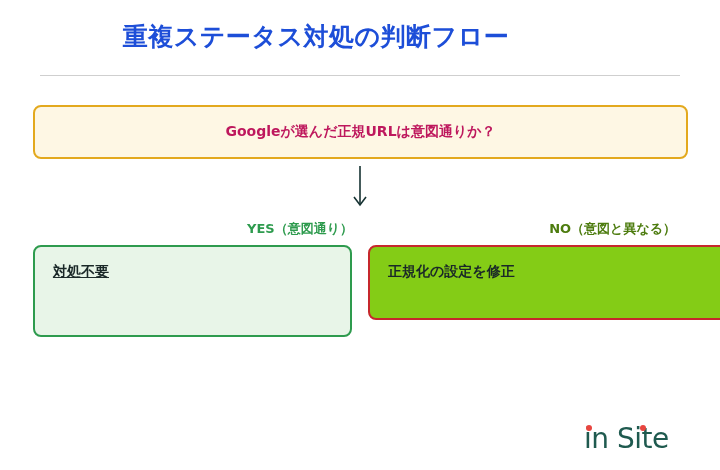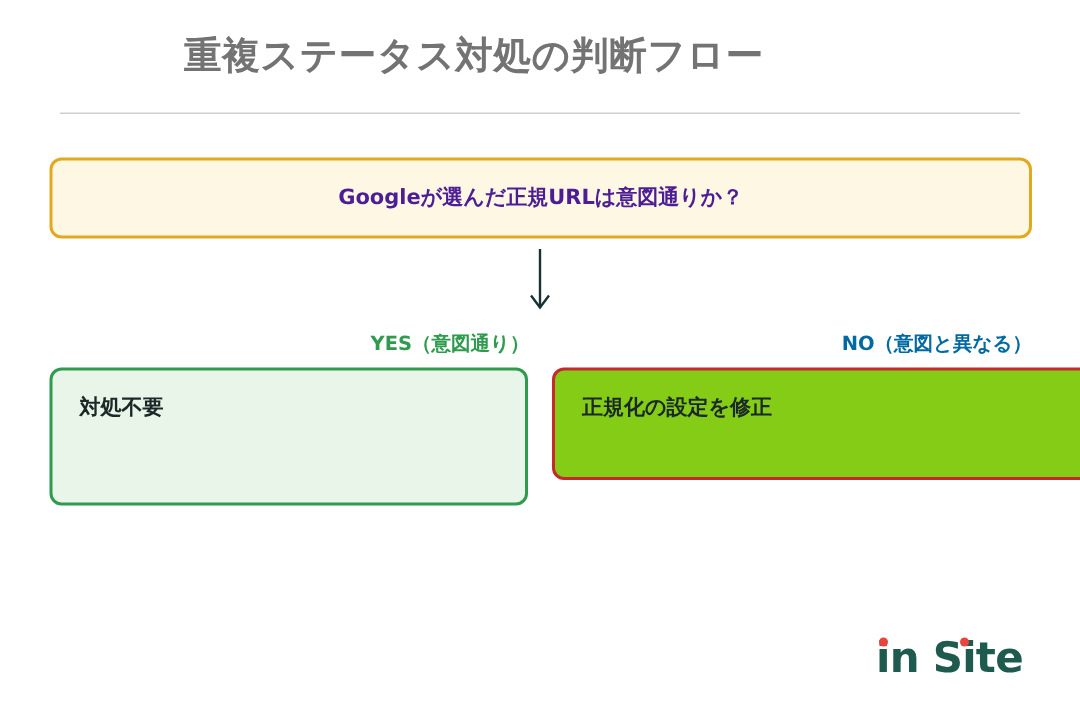--- a/index.html
+++ b/index.html
@@ -2,52 +2,52 @@
 <html><head>
 <meta charset="utf-8">
 <style>
   html, body { margin: 0; padding: 0; }
   body {
     width: 720px; height: 470px; background: #ffffff; position: relative; overflow: hidden;
     font-family: "DejaVu Sans", "Liberation Sans", sans-serif; color: #1f2d2d;
   }
   .title {
     position: absolute; left: 0; top: 20px; width: 632px; text-align: center;
-    font-size: 25px; font-weight: bold; color: #737373; letter-spacing: 0.5px;
+    font-size: 25px; font-weight: bold; color: #1d4ed8; letter-spacing: 0.5px;
   }
   .divider {
     position: absolute; left: 40px; top: 75px; width: 640px; height: 1px; background: #cfcfcf;
   }
   .question {
     position: absolute; left: 33px; top: 105px; width: 651px; height: 50px;
     background: #fef7e4; border: 2px solid #e3a91e; border-radius: 8px;
     display: flex; align-items: center; justify-content: center;
-    font-size: 14px; font-weight: bold; color: #4c1d95;
+    font-size: 14px; font-weight: bold; color: #be185d;
   }
   .arrow { position: absolute; left: 350px; top: 166px; width: 20px; height: 42px; }
   .branch-label {
     position: absolute; top: 220px; width: 320px; text-align: right;
     font-size: 13px; font-weight: bold;
   }
   .yes-label { left: 33px; color: #2e9b4e; }
-  .no-label { left: 368px; color: #0369a1; }
+  .no-label { left: 356px; color: #4d7c0f; }
   .card {
     position: absolute; top: 245px; border-radius: 8px; box-sizing: border-box;
     padding: 16px 18px;
   }
   .card-yes {
-    left: 33px; width: 319px; height: 92px; background: #e8f5e8; border: 2px solid #2e9b4e;
+    left: 33px; width: 319px; height: 92px; background: #e8f5e8; border: 2px solid #2e9b4e; text-decoration: underline;
   }
   .card-no {
     left: 368px; width: 388px; height: 75px; background: #84cc16; border: 2px solid #c6282c;
   }
   .card-title { font-size: 14px; font-weight: bold; color: #1a2828; margin-bottom: 8px; }
   .card-desc { font-size: 12px; color: #555555; line-height: 18px; }
   .logo {
-    position: absolute; left: 584px; top: 422px; font-size: 28px; font-weight: bold;
+    position: absolute; left: 584px; top: 422px; font-size: 28px; font-weight: normal;
     color: #1f5a4f; font-family: "DejaVu Sans", sans-serif; letter-spacing: -0.5px;
   }
   .logo .dot { position: absolute; width: 6px; height: 6px; border-radius: 50%; background: #e8453f; }
 </style>
 </head>
 <body>
 
 <div class="title">重複ステータス対処の判断フロー</div>
 <div class="divider"></div>
 

